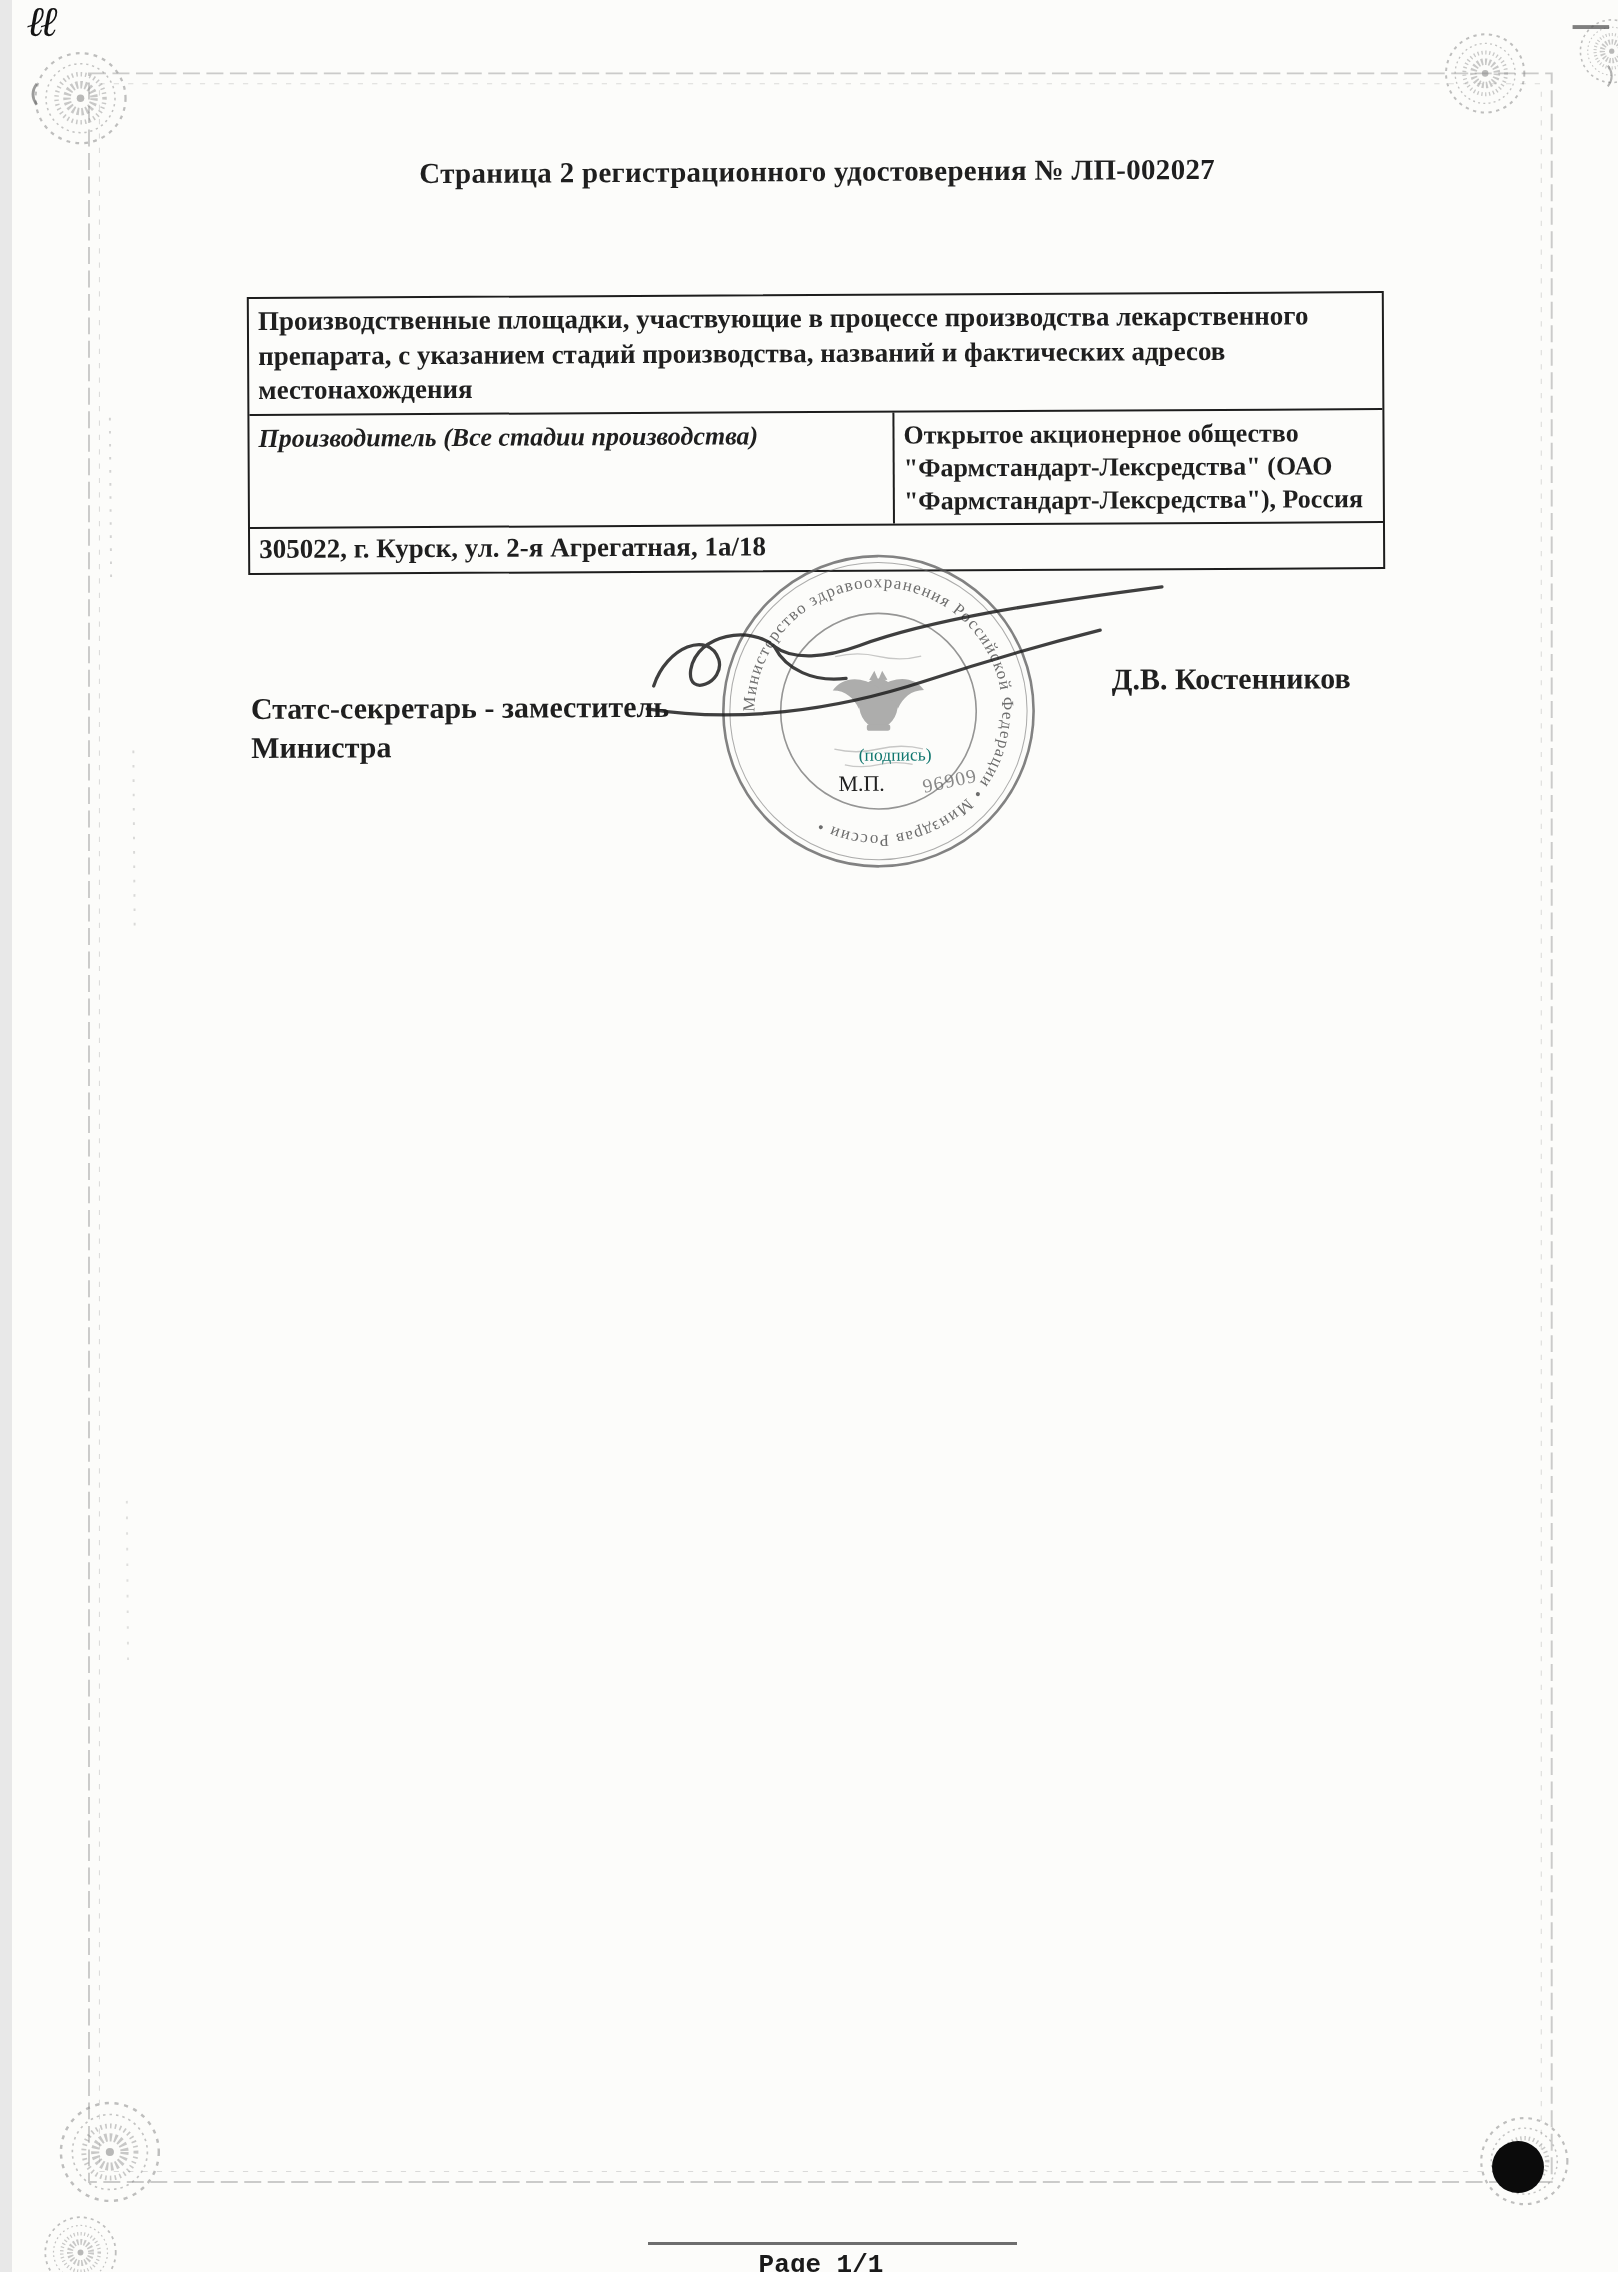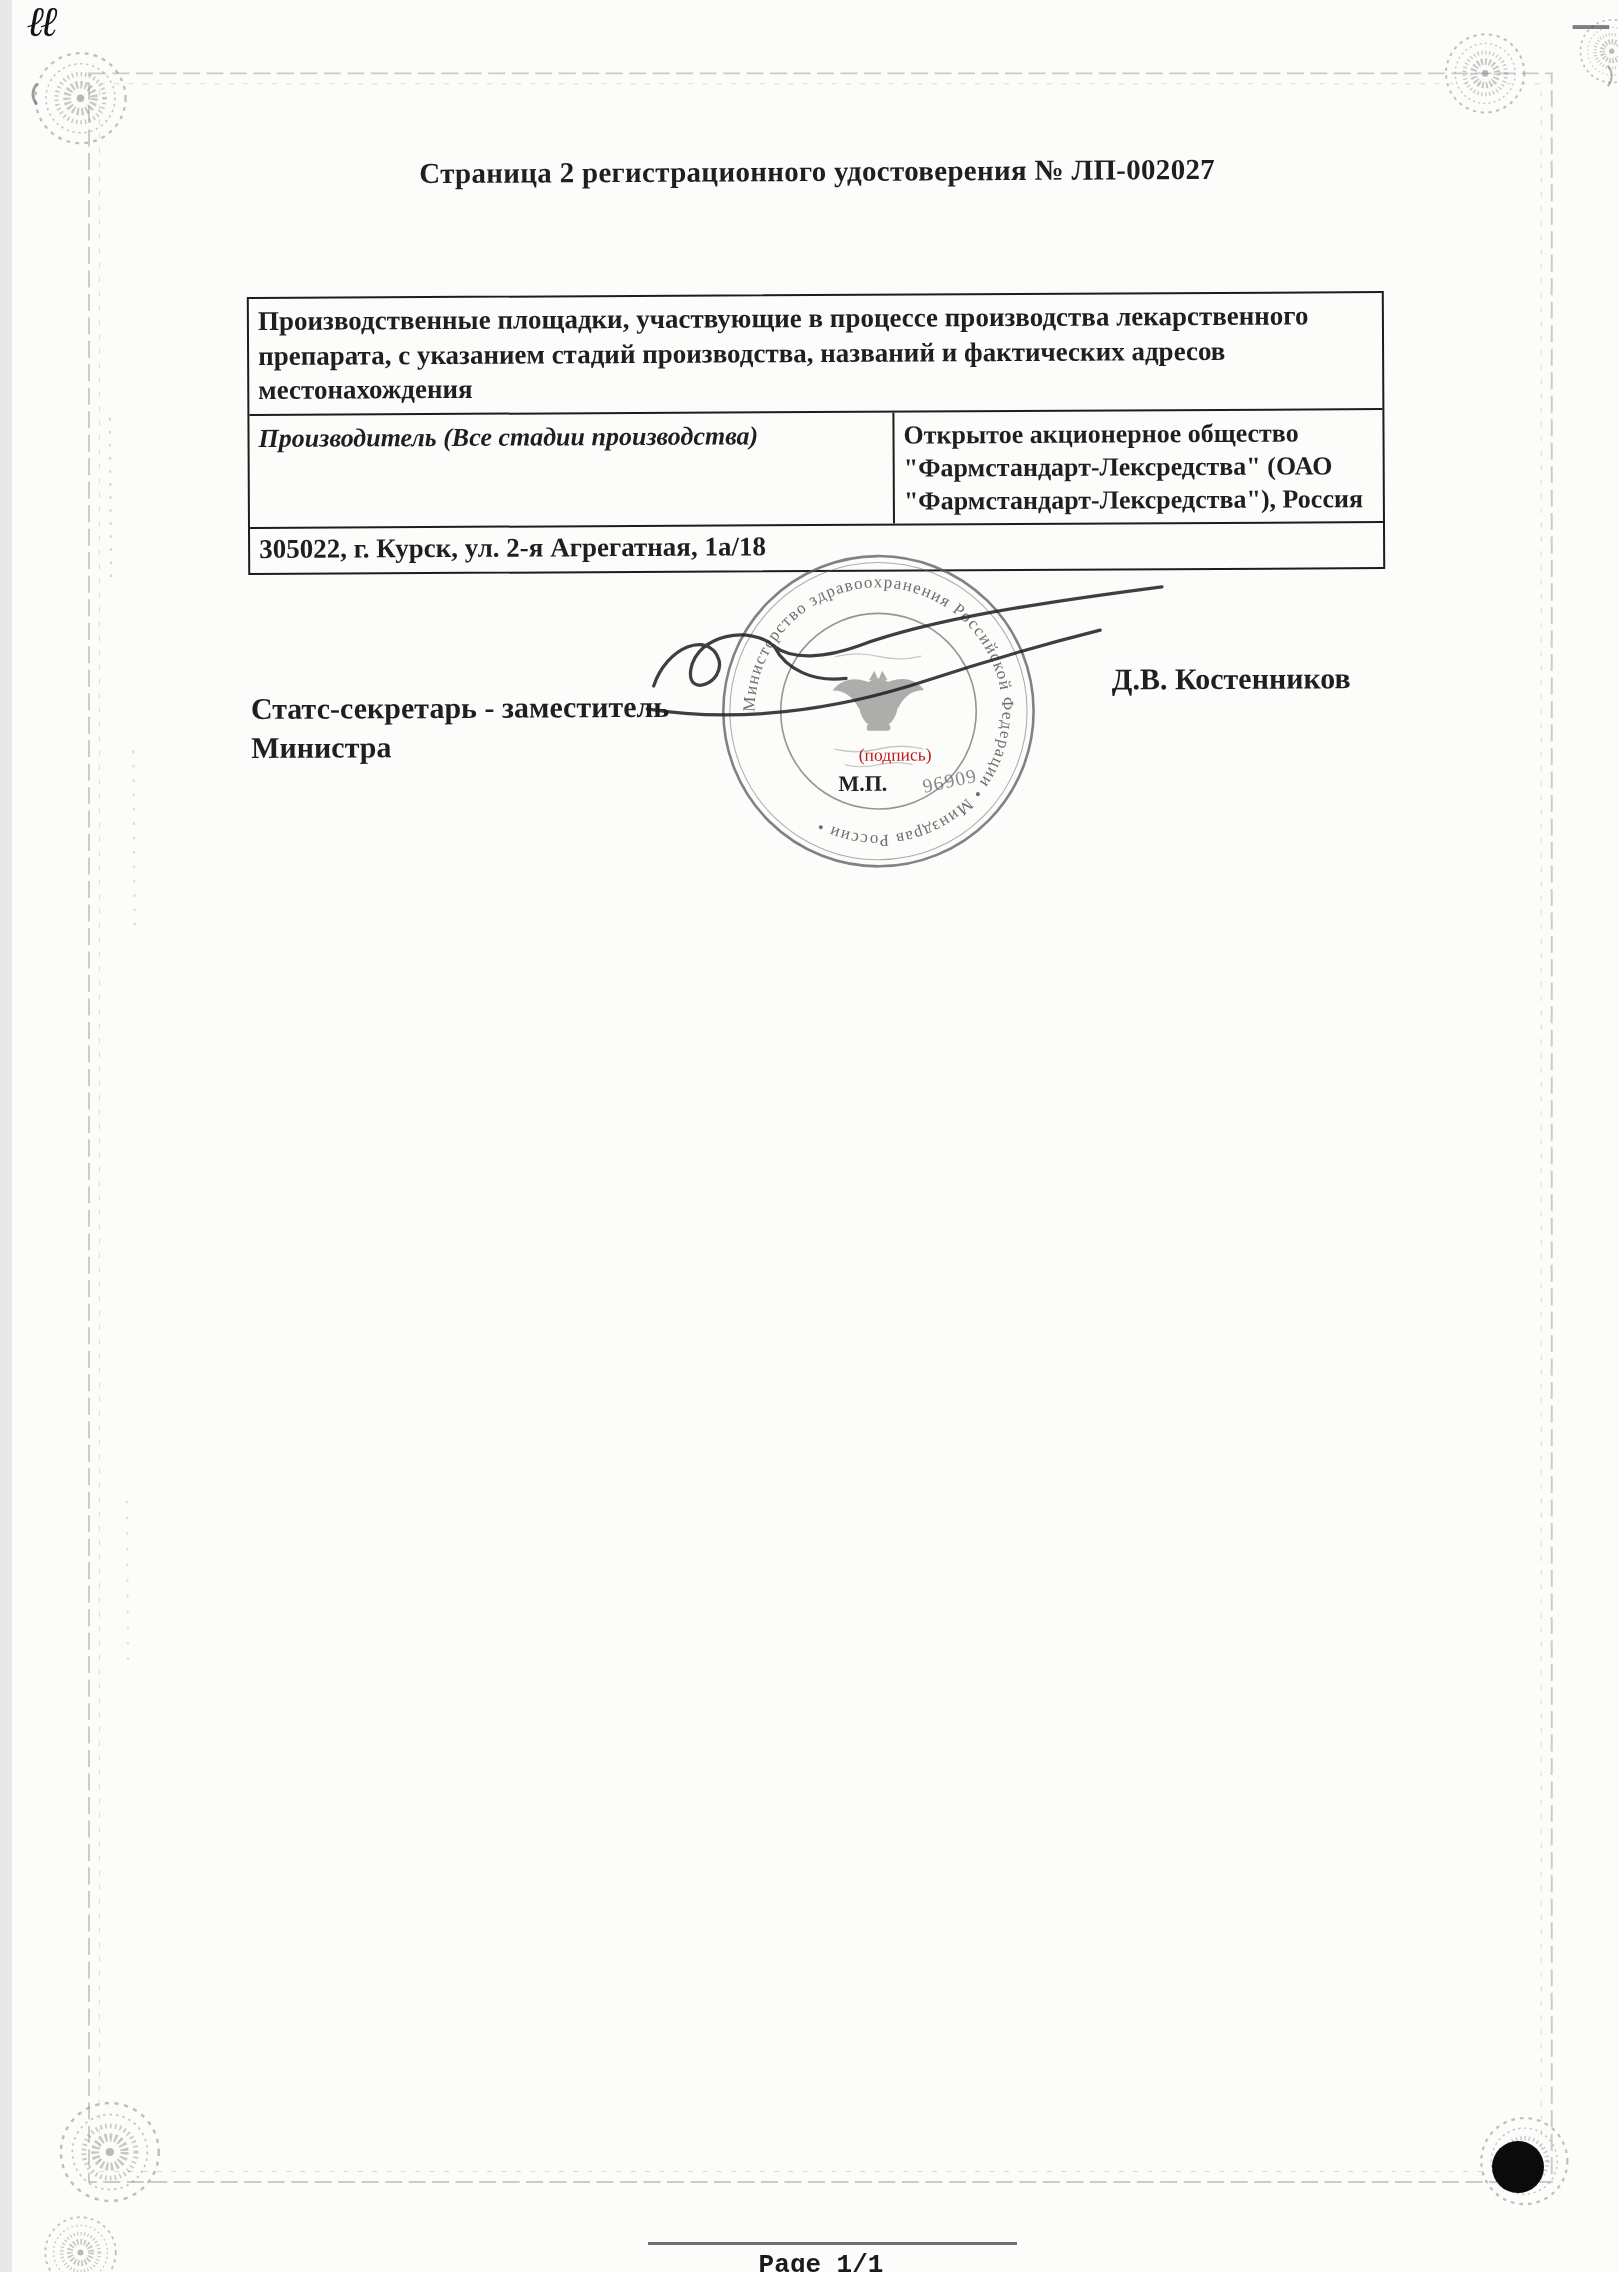--- a/index.html
+++ b/index.html
@@ -49,25 +49,25 @@
   .sign-name{
     position:absolute;left:1101px;top:664px;
     font-size:30px;font-weight:bold;
   }
 
   .stamp{position:absolute;left:685px;top:529px;width:365px;height:365px;}
   .sig-svg{position:absolute;left:607px;top:548px;width:587px;height:222px;}
 
   .sign-caption{
     position:absolute;left:812px;top:745px;width:144px;
-    text-align:center;font-size:17.6px;color:#b91c1c;
+    text-align:center;font-size:17.6px;color:#0f766e;
   }
   .mp-label{
     position:absolute;left:827px;top:771px;width:104px;
-    font-size:22px;font-weight:bold;color:#222;
+    font-size:22px;font-weight:normal;color:#222;
   }
   .stamp-number{
     position:absolute;left:911px;top:771px;
     font-size:19.6px;color:#6c6c6c;transform:rotate(-12deg);letter-spacing:1.3px;
     opacity:.8;
   }
 
   .punch-hole{
     position:absolute;left:1480px;top:2141px;width:52px;height:52px;
     border-radius:50%;background:#0b0b0b;

